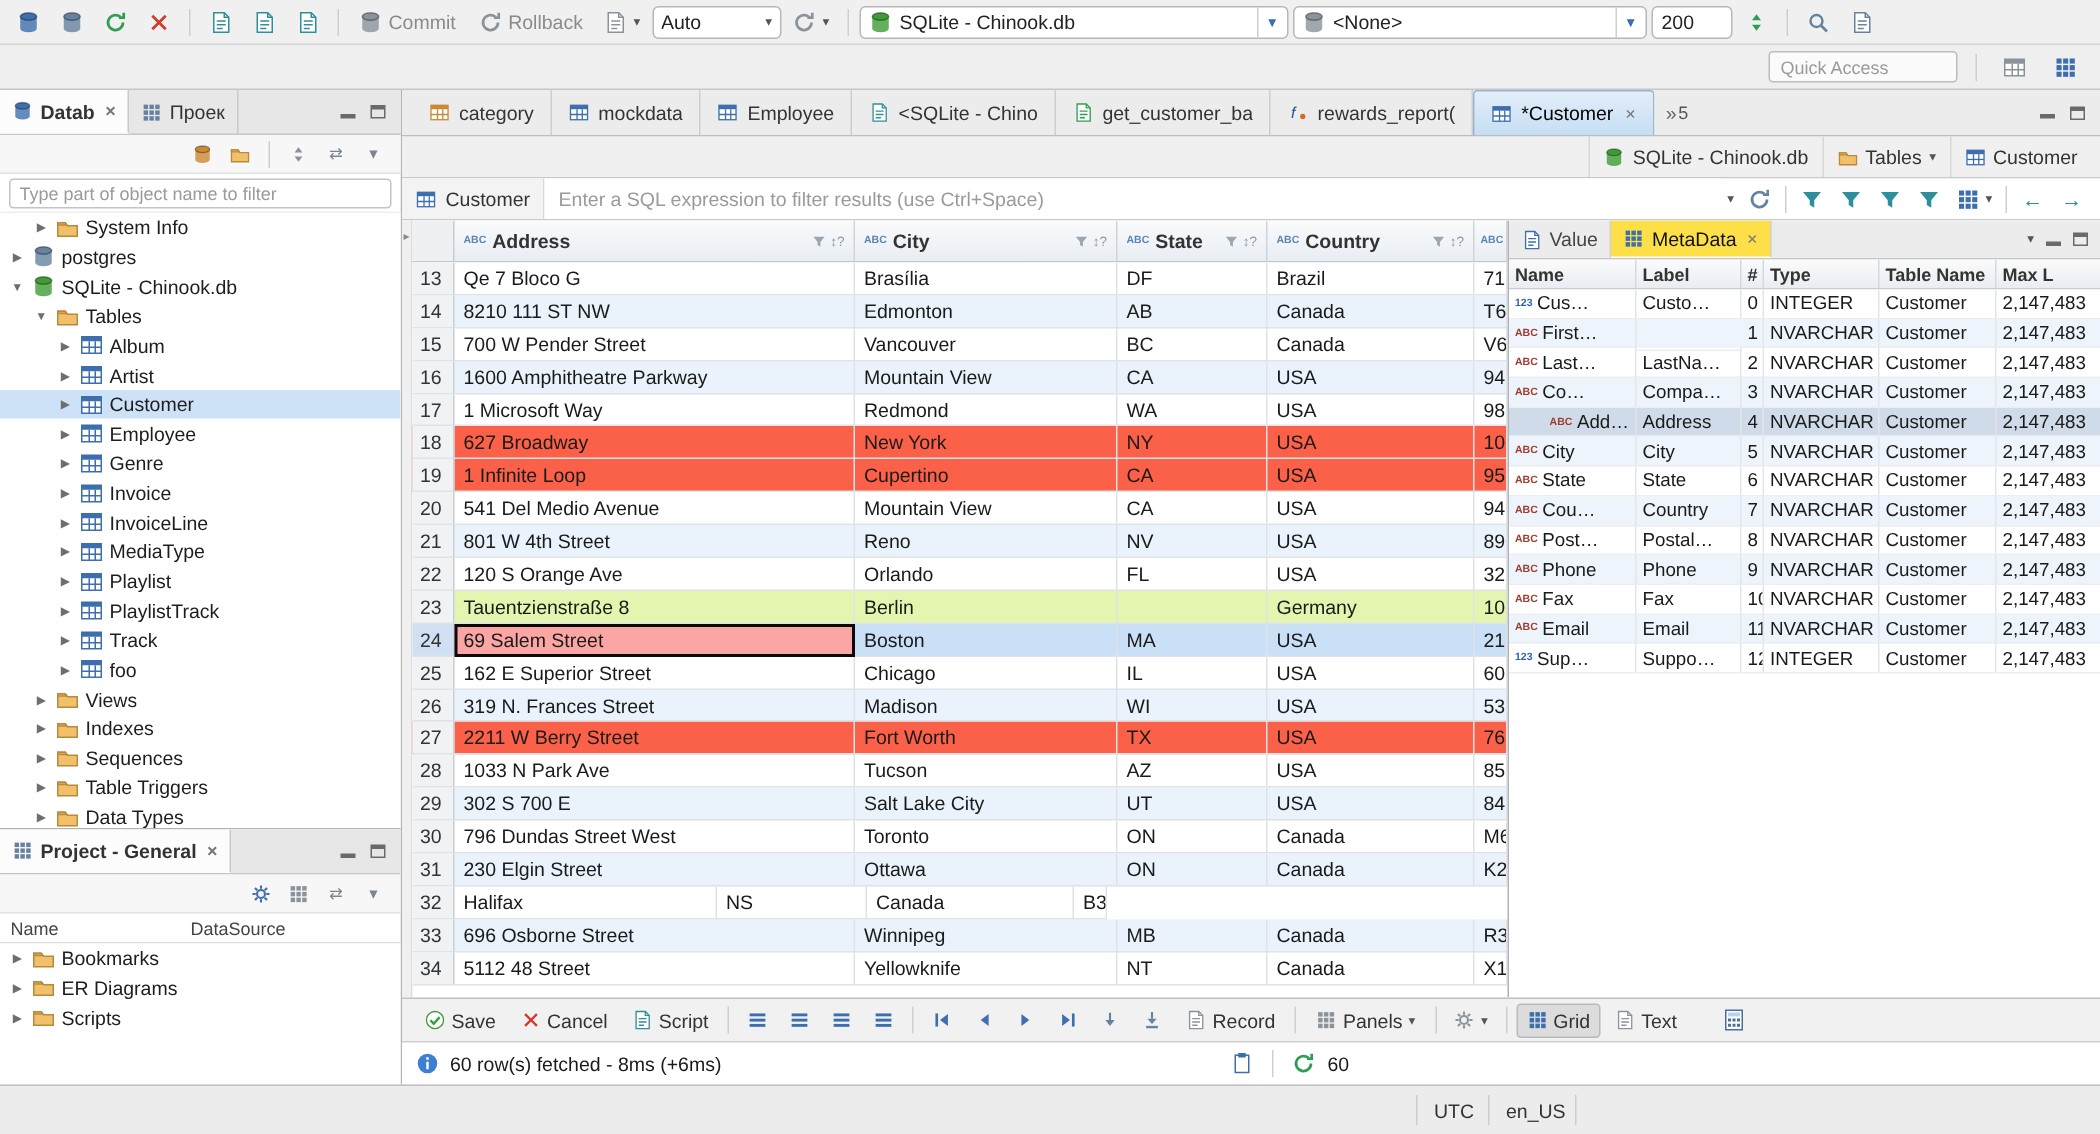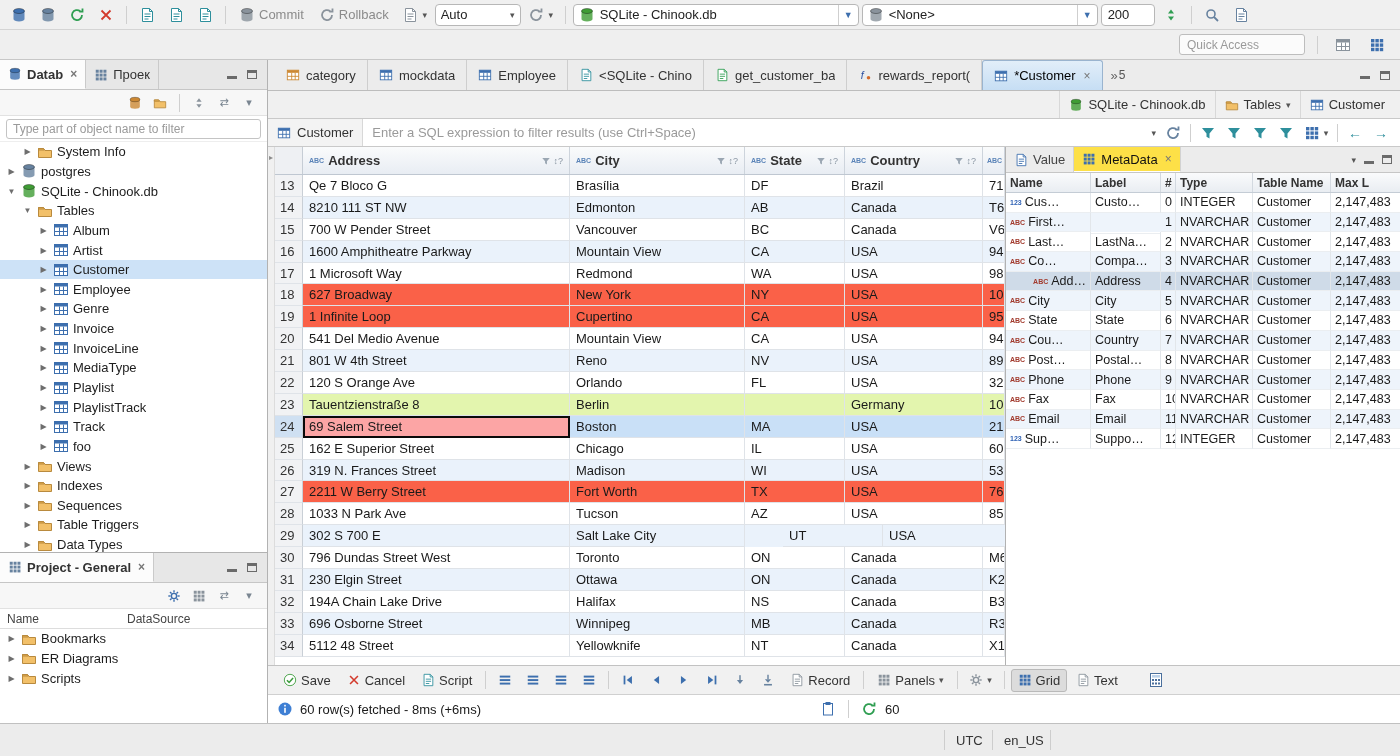--- a/index.html
+++ b/index.html
@@ -933,21 +933,21 @@
               <div class="gc" style="width: 267px;">1033 N Park Ave</div>
               <div class="gc" style="width: 175px;">Tucson</div>
               <div class="gc" style="width: 100px;">AZ</div>
               <div class="gc" style="width: 138px;">USA</div>
               <div class="gc stub">85</div>
             </div>
             <div class="grow bg-tint">
               <div class="rn">29</div>
               <div class="gc" style="width: 267px;">302 S 700 E</div>
               <div class="gc" style="width: 175px;">Salt Lake City</div>
-              <div class="gc" style="width: 100px; margin-left: 38px;">UT</div>
+              <div class="gc" style="width: 100px;">UT</div>
               <div class="gc" style="width: 138px;">USA</div>
               <div class="gc stub">84</div>
             </div>
             <div class="grow bg-plain">
               <div class="rn">30</div>
               <div class="gc" style="width: 267px;">796 Dundas Street West</div>
               <div class="gc" style="width: 175px;">Toronto</div>
               <div class="gc" style="width: 100px;">ON</div>
               <div class="gc" style="width: 138px;">Canada</div>
               <div class="gc stub">M6</div>
@@ -955,21 +955,20 @@
             <div class="grow bg-tint">
               <div class="rn">31</div>
               <div class="gc" style="width: 267px;">230 Elgin Street</div>
               <div class="gc" style="width: 175px;">Ottawa</div>
               <div class="gc" style="width: 100px;">ON</div>
               <div class="gc" style="width: 138px;">Canada</div>
               <div class="gc stub">K2</div>
             </div>
             <div class="grow bg-plain">
               <div class="rn">32</div>
-              <div class="gc" style="width: 267px;">194A Chain Lake Drive</div>
               <div class="gc" style="width: 175px;">Halifax</div>
               <div class="gc" style="width: 100px;">NS</div>
               <div class="gc" style="width: 138px;">Canada</div>
               <div class="gc stub">B3</div>
             </div>
             <div class="grow bg-tint">
               <div class="rn">33</div>
               <div class="gc" style="width: 267px;">696 Osborne Street</div>
               <div class="gc" style="width: 175px;">Winnipeg</div>
               <div class="gc" style="width: 100px;">MB</div>

